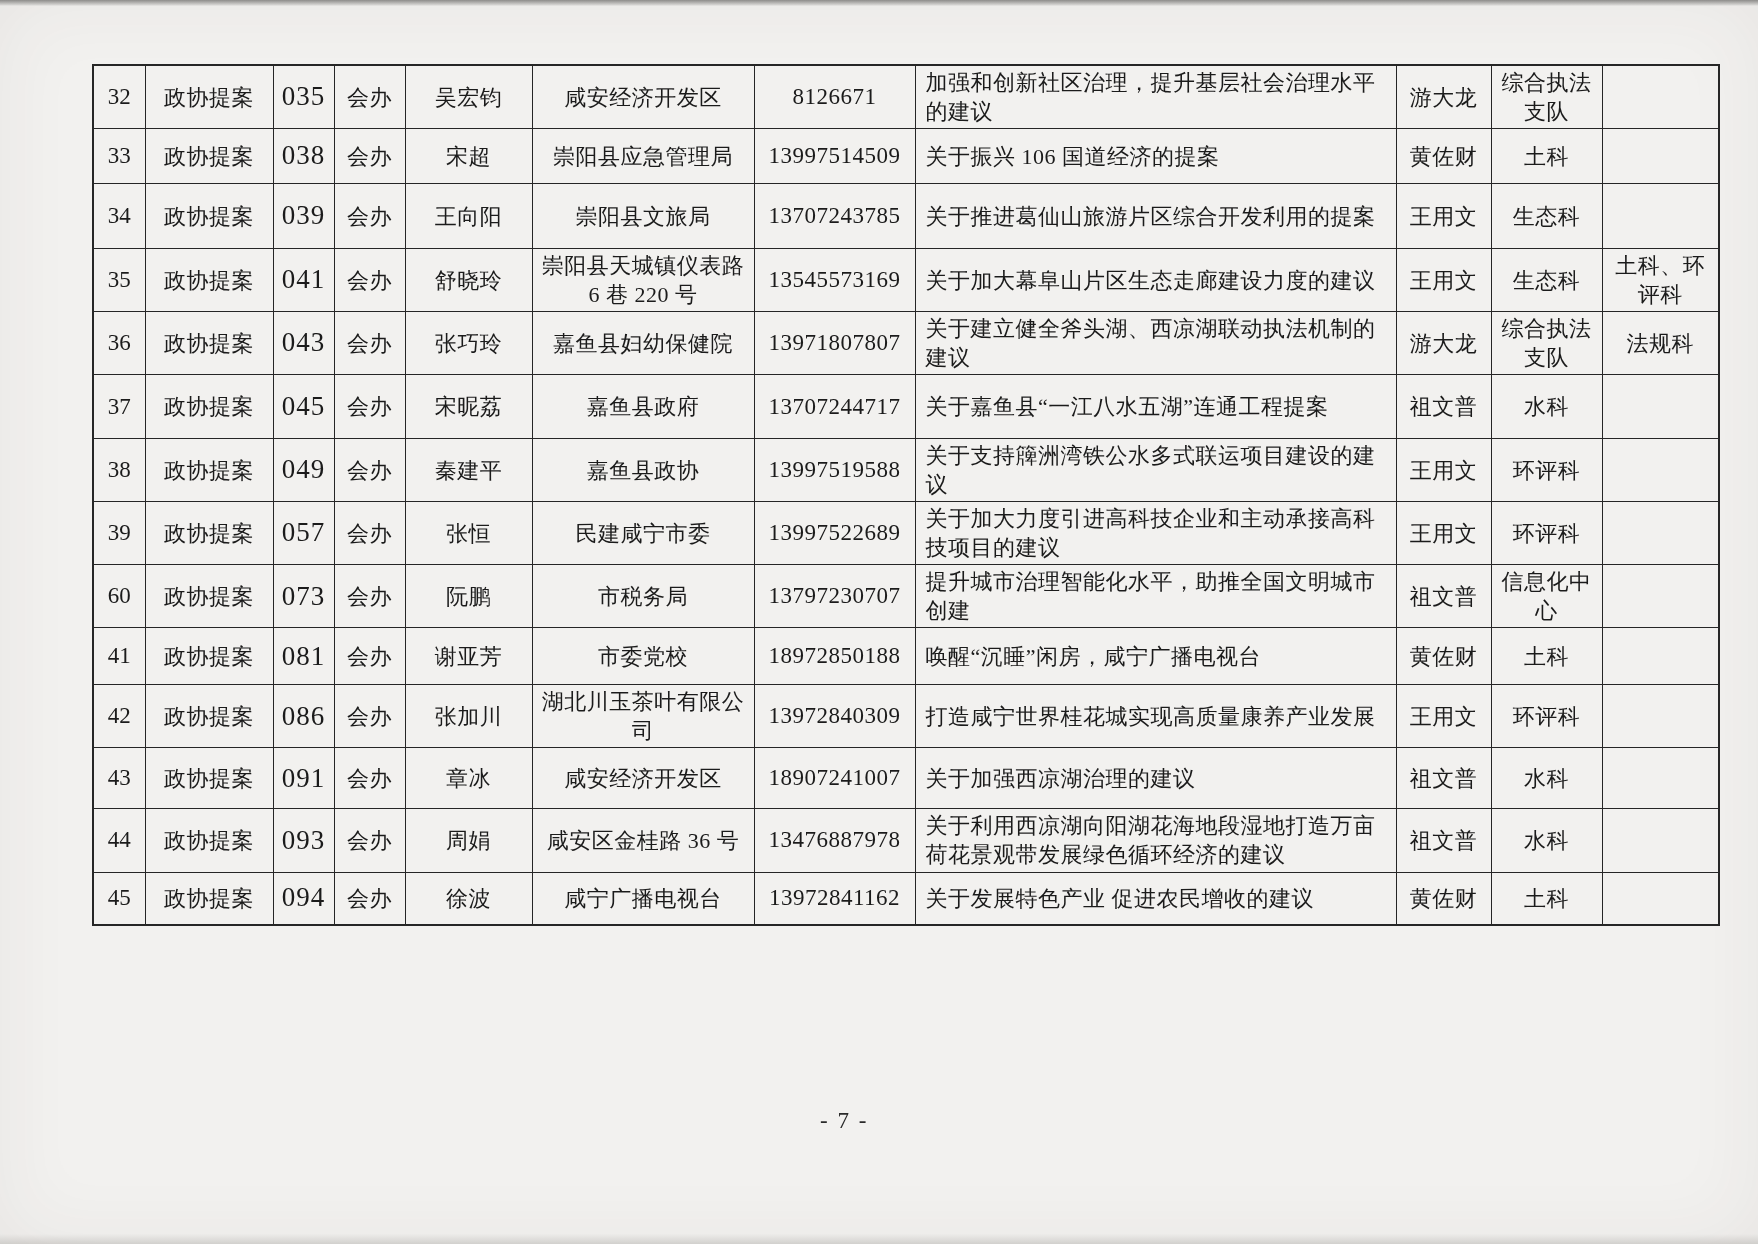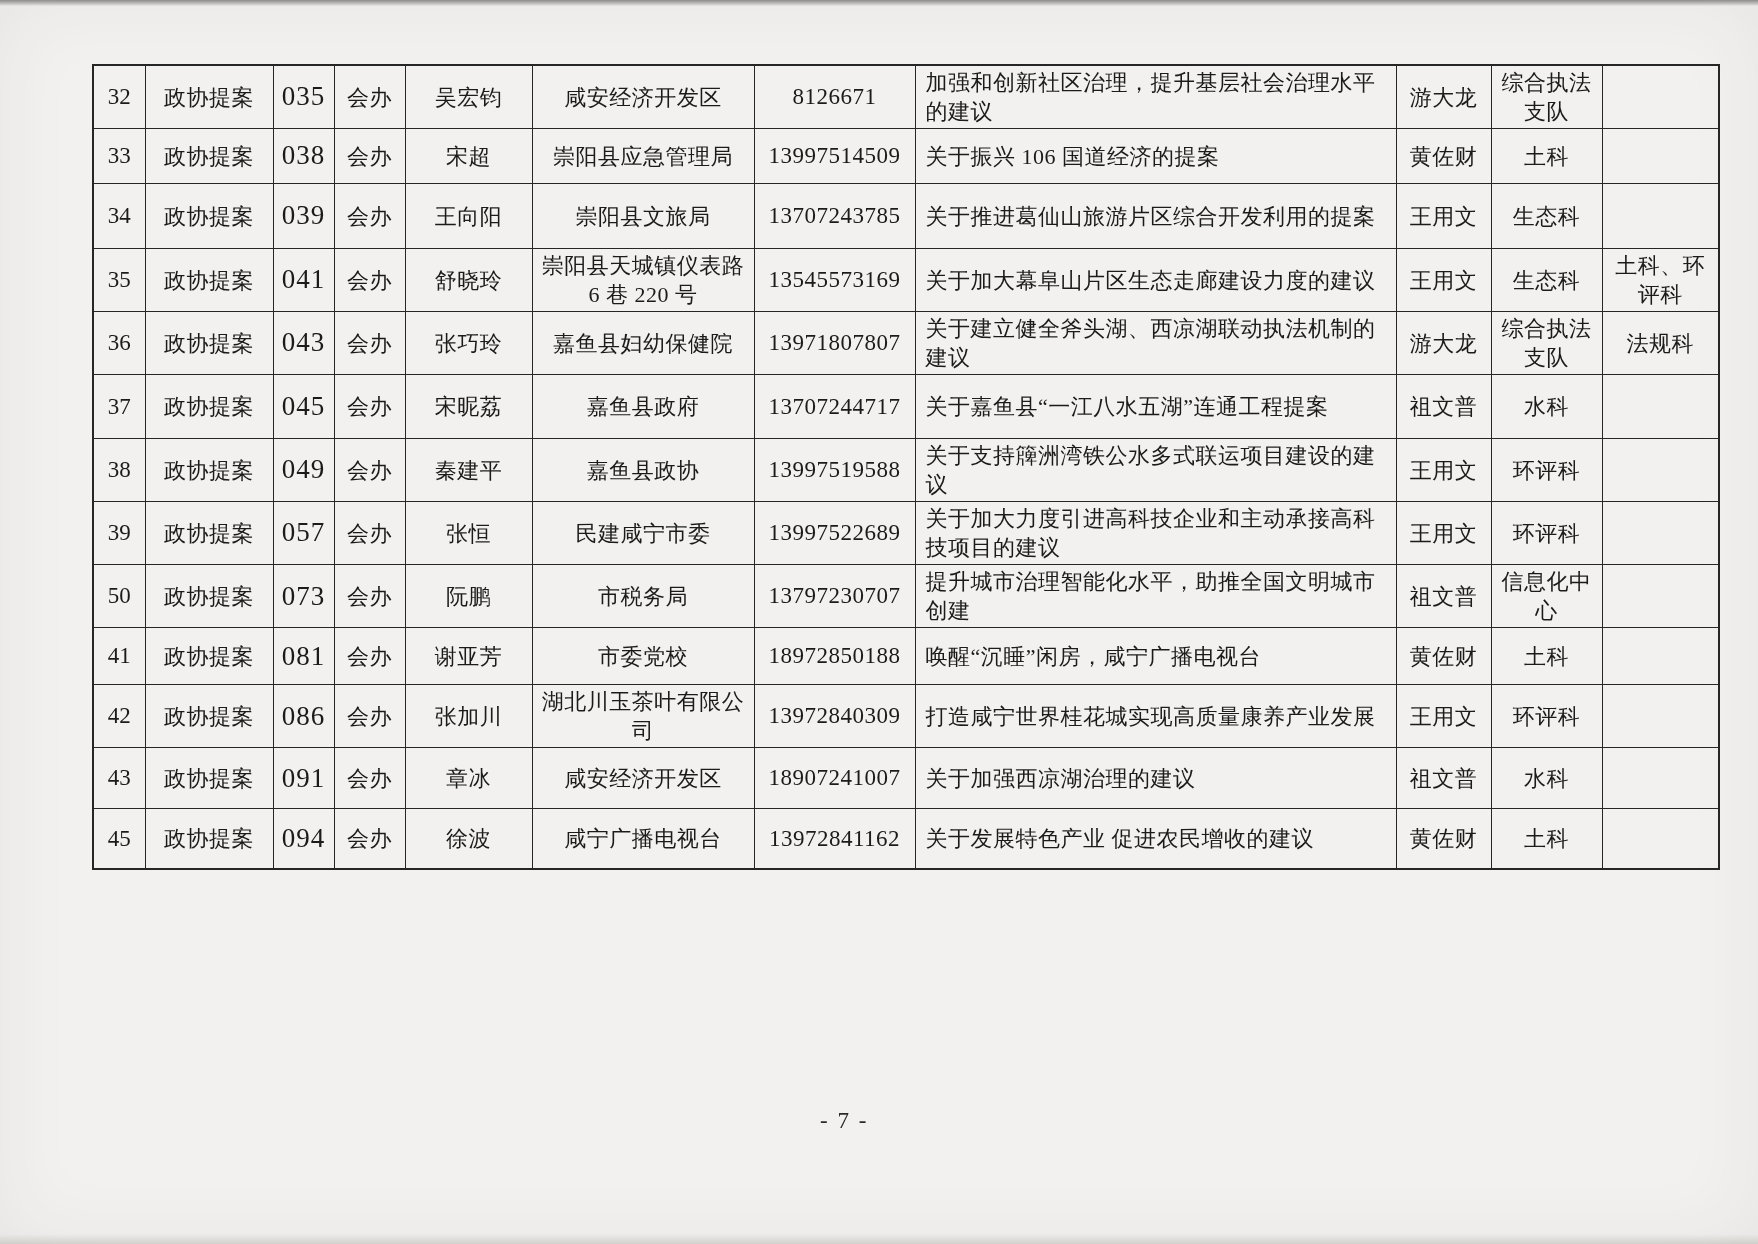--- a/index.html
+++ b/index.html
@@ -186,21 +186,21 @@
         <td class="c3">会办</td>
         <td class="c4">张恒</td>
         <td class="c5">民建咸宁市委</td>
         <td class="c6">13997522689</td>
         <td class="c7">关于加大力度引进高科技企业和主动承接高科技项目的建议</td>
         <td class="c8">王用文</td>
         <td class="c9">环评科</td>
         <td class="c10"></td>
       </tr>
       <tr style="height: 63px;">
-        <td class="c0">50</td>
+        <td class="c0">60</td>
         <td class="c1">政协提案</td>
         <td class="c2">073</td>
         <td class="c3">会办</td>
         <td class="c4">阮鹏</td>
         <td class="c5">市税务局</td>
         <td class="c6">13797230707</td>
         <td class="c7">提升城市治理智能化水平，助推全国文明城市创建</td>
         <td class="c8">祖文普</td>
         <td class="c9">信息化中心</td>
         <td class="c10"></td>
@@ -237,21 +237,34 @@
         <td class="c2">091</td>
         <td class="c3">会办</td>
         <td class="c4">章冰</td>
         <td class="c5">咸安经济开发区</td>
         <td class="c6">18907241007</td>
         <td class="c7">关于加强西凉湖治理的建议</td>
         <td class="c8">祖文普</td>
         <td class="c9">水科</td>
         <td class="c10"></td>
       </tr>
-      <tr style="height: 60px; margin-top: 8px;">
+      <tr style="height: 60px;">
+        <td class="c0">44</td>
+        <td class="c1">政协提案</td>
+        <td class="c2">093</td>
+        <td class="c3">会办</td>
+        <td class="c4">周娟</td>
+        <td class="c5">咸安区金桂路 36 号</td>
+        <td class="c6">13476887978</td>
+        <td class="c7">关于利用西凉湖向阳湖花海地段湿地打造万亩荷花景观带发展绿色循环经济的建议</td>
+        <td class="c8">祖文普</td>
+        <td class="c9">水科</td>
+        <td class="c10"></td>
+      </tr>
+      <tr style="height: 53px; margin-top: 8px;">
         <td class="c0">45</td>
         <td class="c1">政协提案</td>
         <td class="c2">094</td>
         <td class="c3">会办</td>
         <td class="c4">徐波</td>
         <td class="c5">咸宁广播电视台</td>
         <td class="c6">13972841162</td>
         <td class="c7">关于发展特色产业 促进农民增收的建议</td>
         <td class="c8">黄佐财</td>
         <td class="c9">土科</td>

